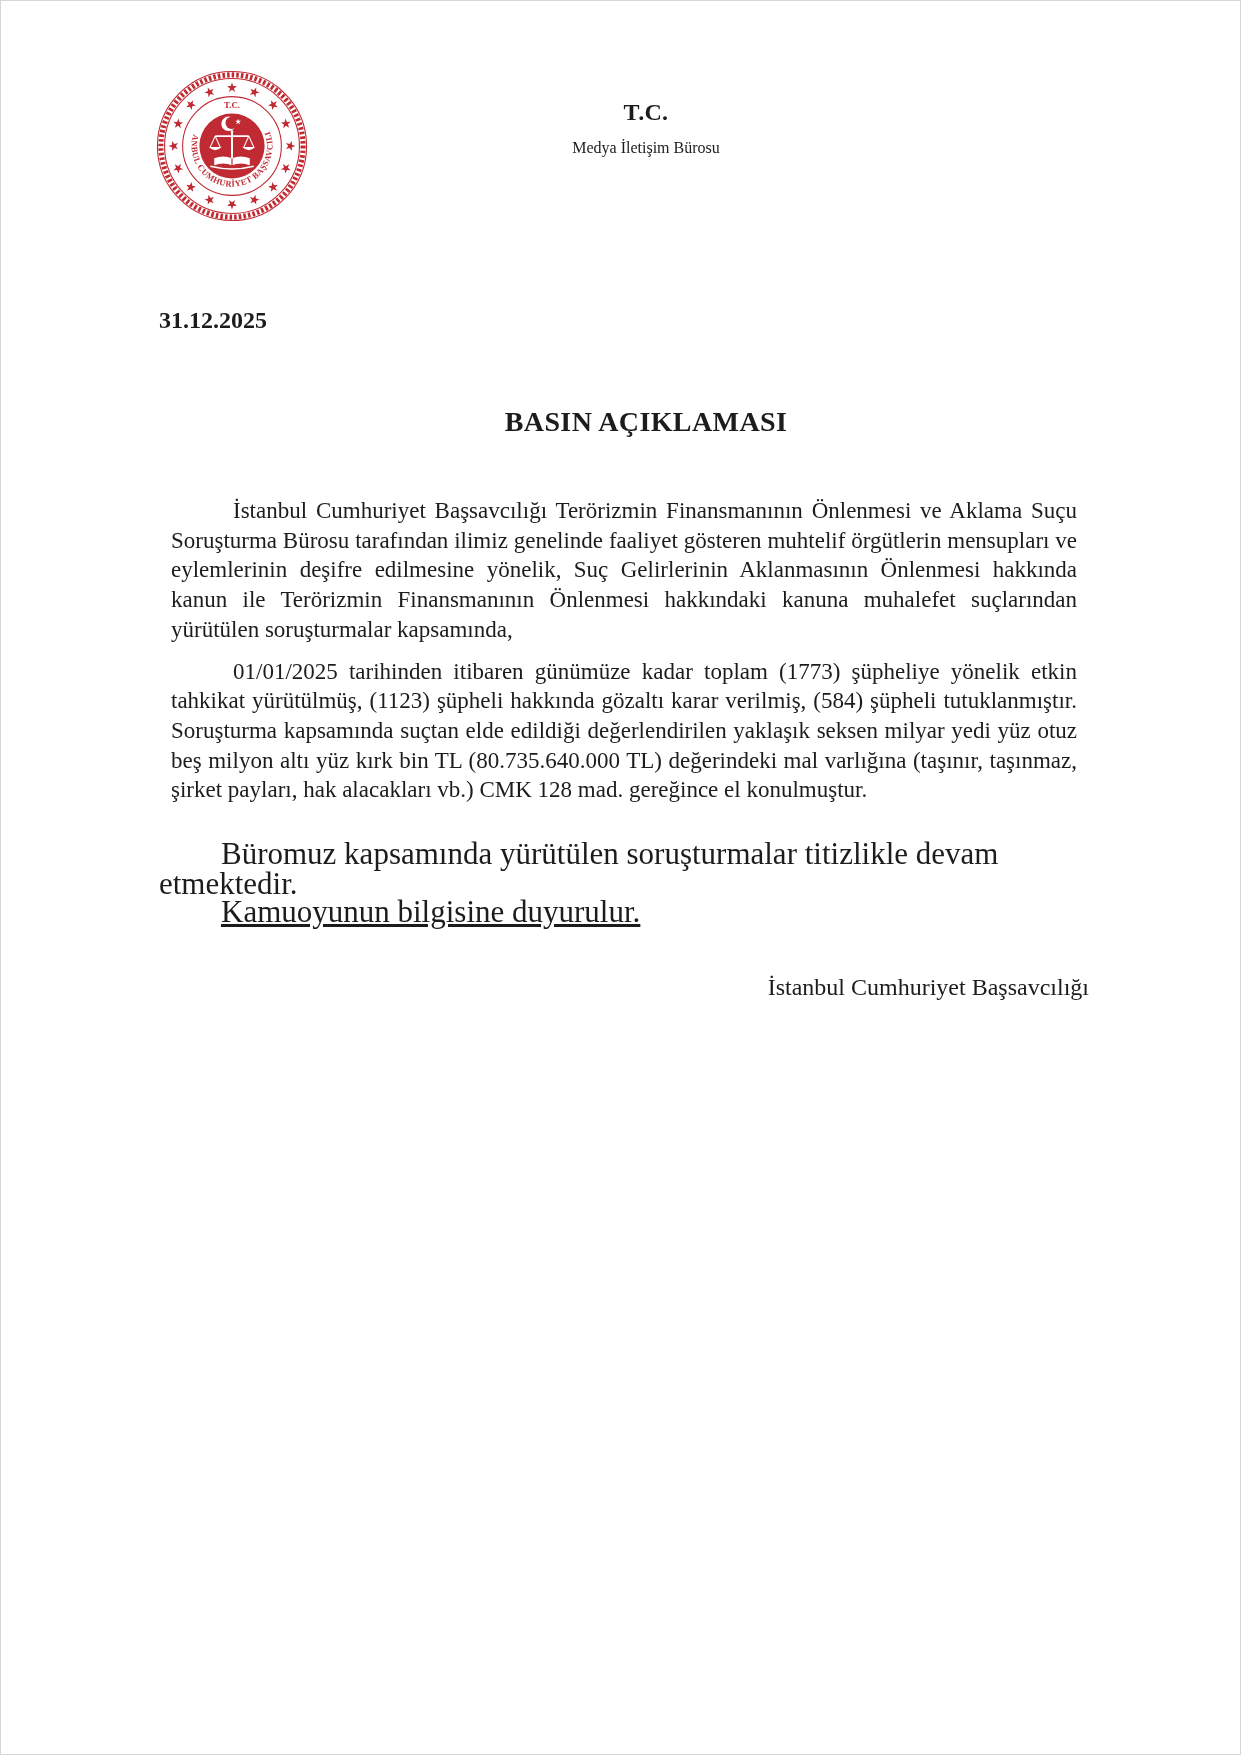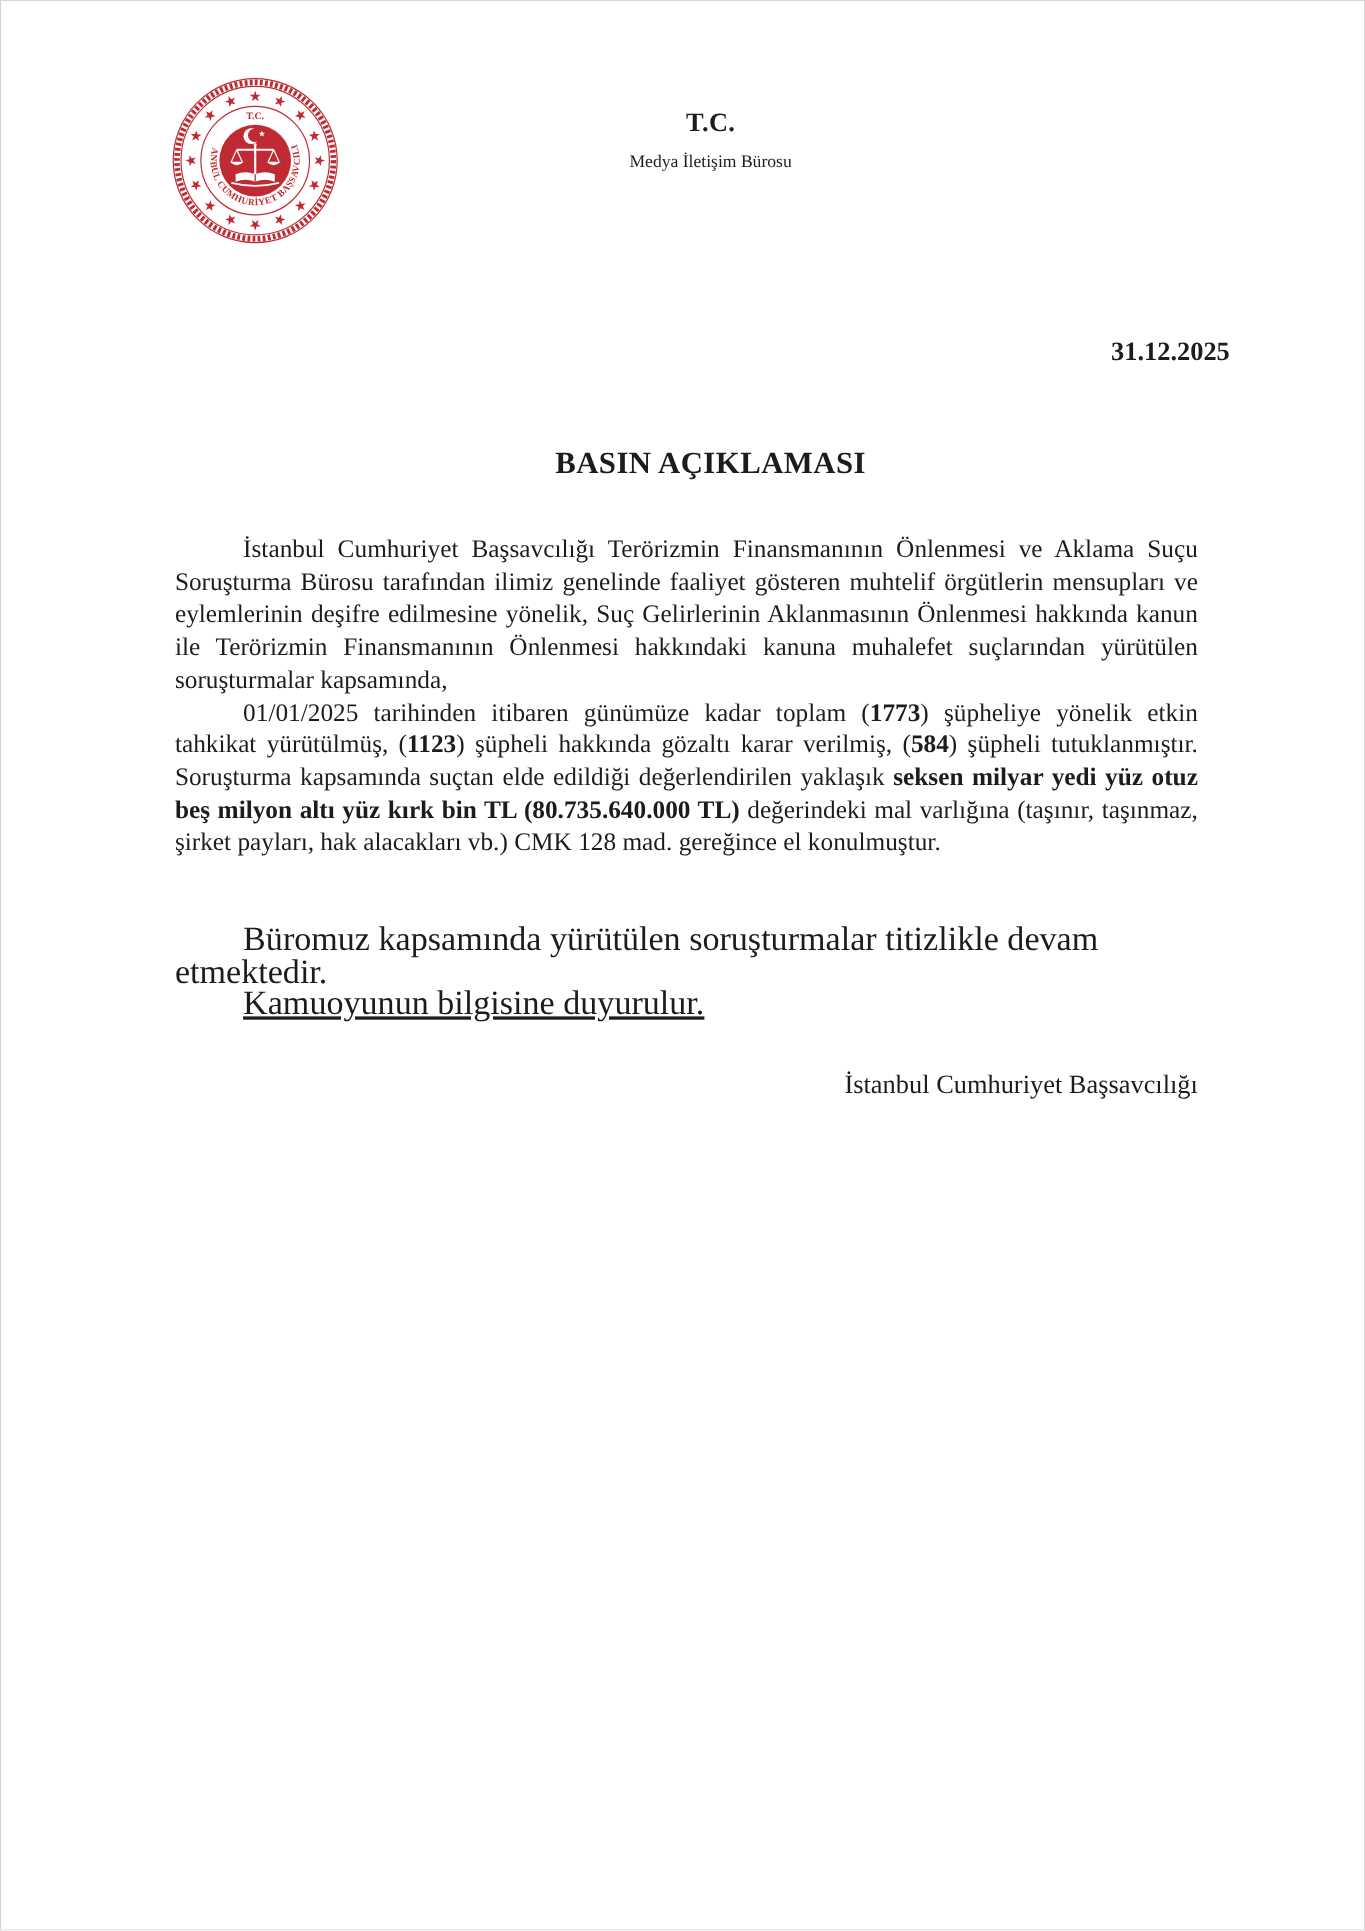--- a/index.html
+++ b/index.html
@@ -43,21 +43,21 @@
     font-size: 16px;
     line-height: 28px;
   }
 
   
   .date-line {
     position: absolute;
     left: 158px;
     top: 306px;
     width: 959px;
-    text-align: right;
+    text-align: left;
     font-weight: bold;
     font-size: 24px;
   }
 
   
   .doc-title {
     position: absolute;
     left: 158px;
     top: 405px;
     width: 974px;
@@ -71,21 +71,21 @@
   .body-main {
     position: absolute;
     left: 158px;
     top: 483px;
     width: 930px;
     font-size: 23px;
     line-height: 29.7px;
     text-align: justify;
   }
   .body-main p {
-    margin: 0;
+    margin: 12px;
     text-indent: 62px;
   }
   .para-short {
     position: absolute;
     left: 158px;
     width: 930px;
     font-size: 31px;
     line-height: 29.7px;
     text-indent: 62px;
   }
@@ -96,21 +96,21 @@
   .signature {
     position: absolute;
     left: 158px;
     top: 973px;
     width: 930px;
     text-align: right;
     font-weight: normal;
     font-size: 24px;
   }
 
-  b { font-weight: bold; }
+  b { font-weight: normal; }
 </style>
 </head>
 <body>
 
 <div class="page">
 
   <div class="seal">
     <svg viewBox="0 0 160 160" width="158" height="158">
       <g fill="none" stroke="#c02b33">
 

